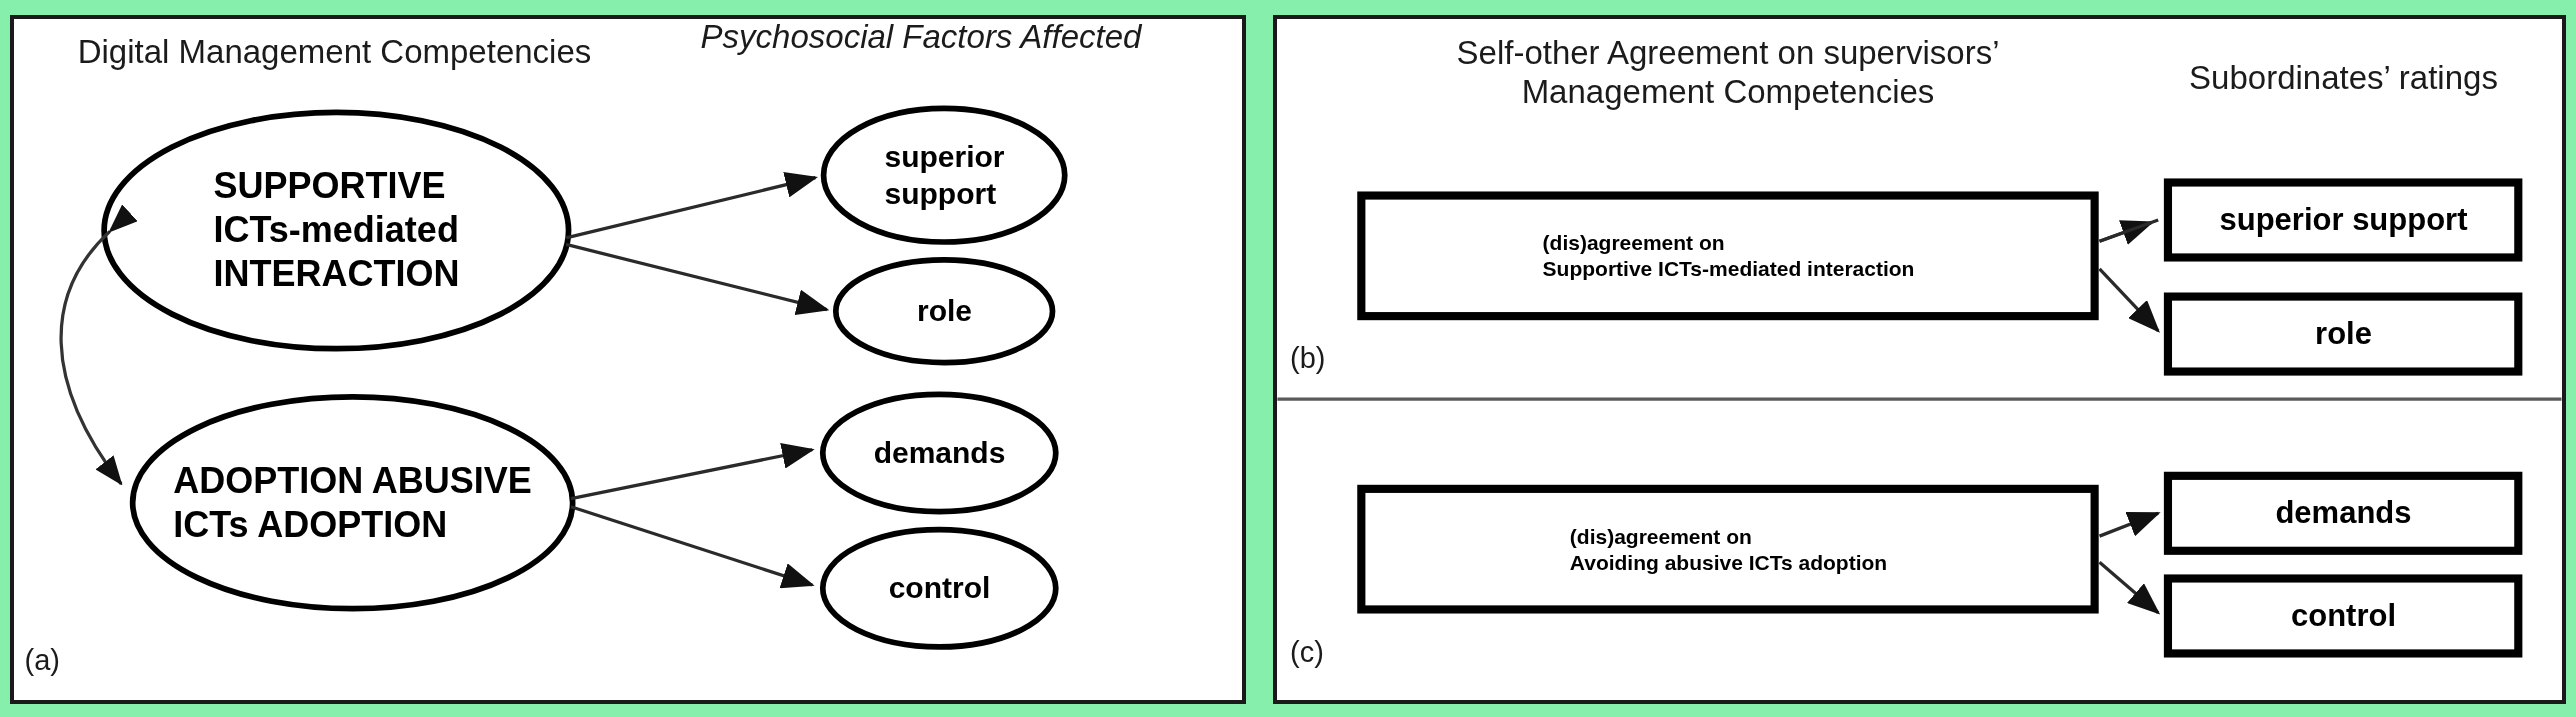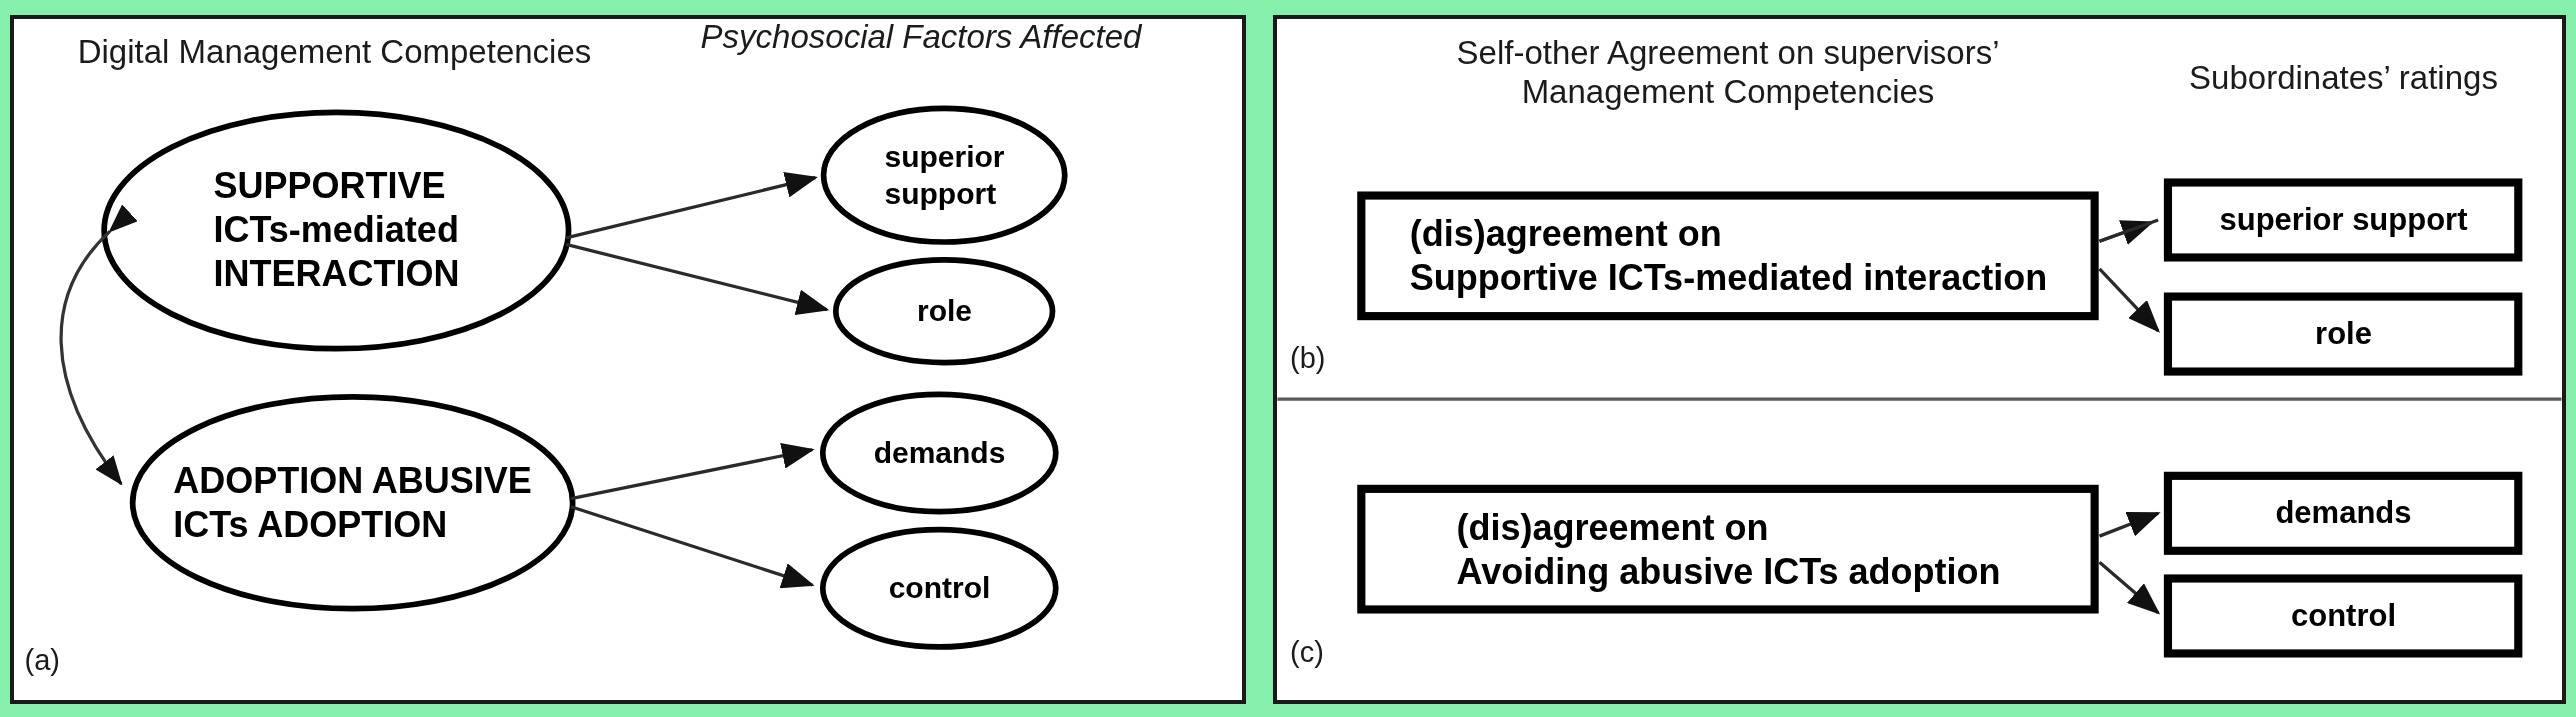--- a/index.html
+++ b/index.html
@@ -66,21 +66,21 @@
     justify-content: center;
     text-align: left;
     font-weight: bold;
     color: #000000;
     line-height: 1.22;
     white-space: pre-line;
     pointer-events: none;
   }
   .ellipse-big-label { font-size: 36px; }
   .ellipse-small-label { font-size: 30px; }
-  .box-big-label { font-size: 36px; }
+  .box-big-label { font-size: 21px; }
   .box-small-label { font-size: 31px; }
 </style>
 </head>
 <body>
 
 <div id="stage">
 
   <div class="panel" id="panel-a"></div>
   <div class="panel" id="panel-bc"></div>
 

